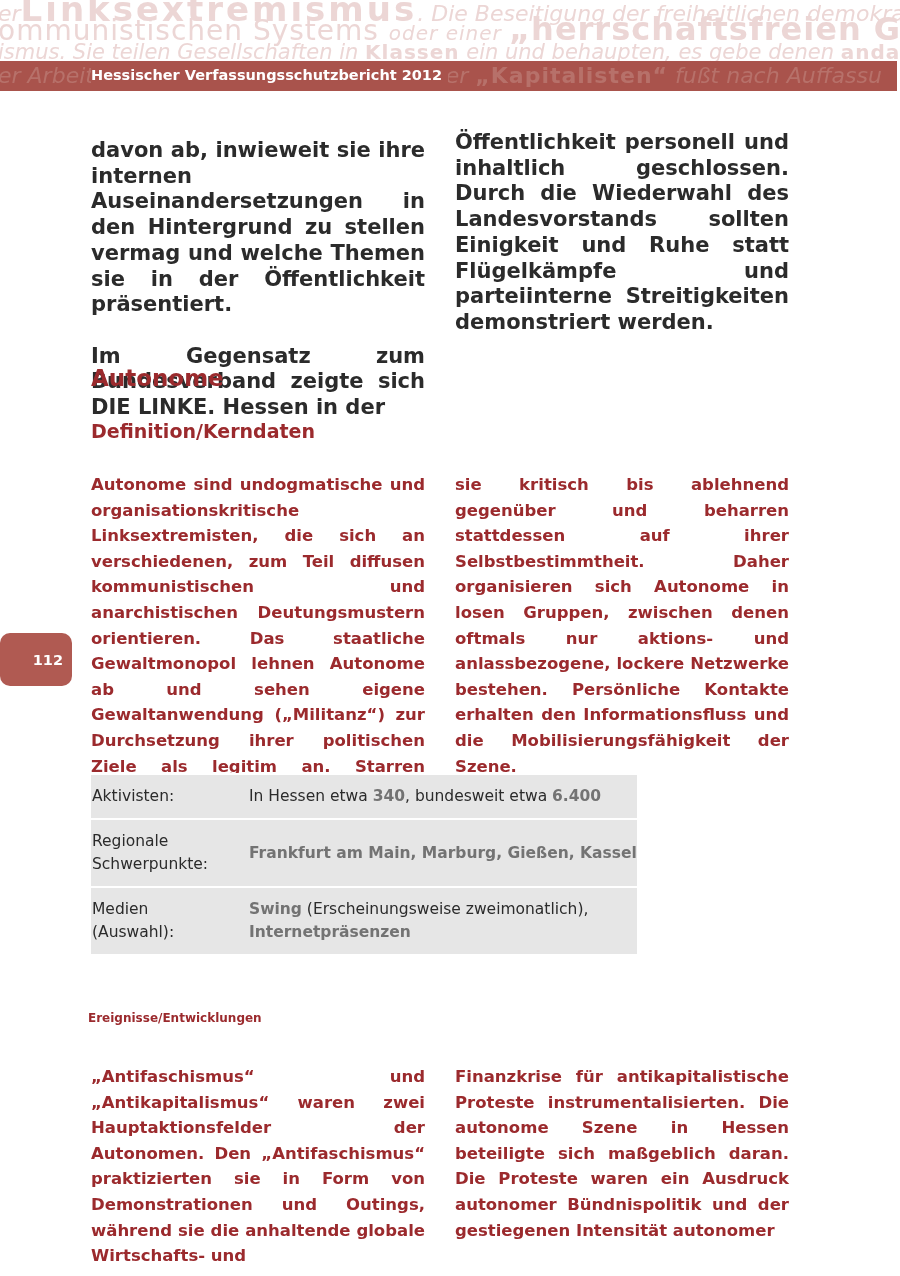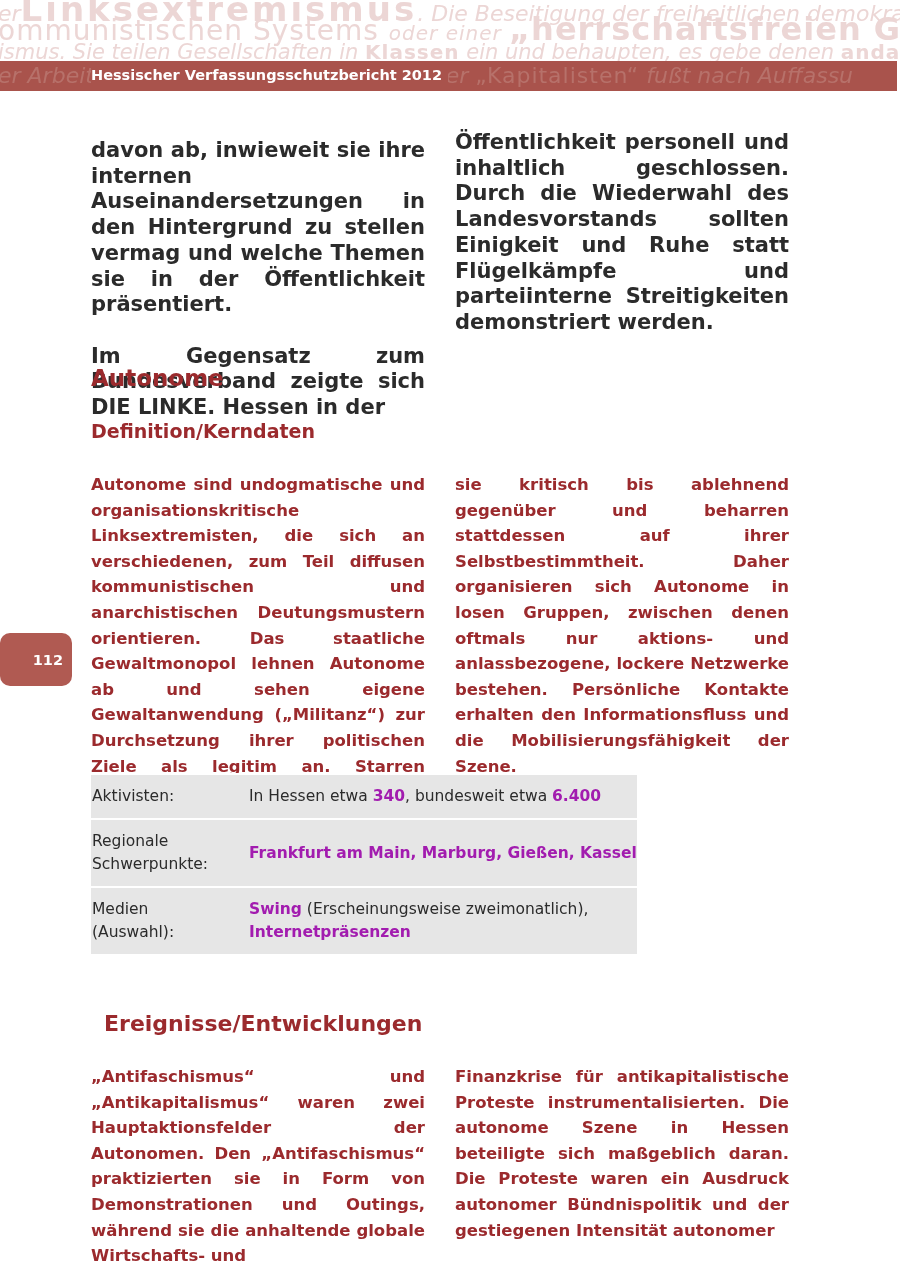--- a/index.html
+++ b/index.html
@@ -22,51 +22,51 @@
   .deco .l3 { top:42px; font-size:21px; font-style:italic; }
   .deco .l3 b { font-size:20px; font-style:normal; font-weight:bold; letter-spacing:1px;}
   .band {
     position:absolute; left:0; top:61px; width:897px; height:30px;
     background:#a9534c; overflow:hidden;
   }
   .band .ghost {
     position:absolute; left:-2px; top:2px; font-size:22px; font-style:italic;
     color:#b7716a; white-space:nowrap;
   }
-  .band .ghost b { font-style:normal; font-weight:normal; letter-spacing:1px; }
+  .band .ghost b { font-style:normal; font-weight:bold; letter-spacing:1px; }
   .band .title {
     position:absolute; left:91px; top:6px; font-size:14.5px; color:#fff;
     font-weight:bold; background:#a9534c; padding-right:6px;
   }
   .col { position:absolute; width:334px; text-align:justify; }
   .plain { font-size:21px; line-height:25.7px; color:#2b2b2b;font-weight:bold; }
   .plain p { margin:0; }
   .plain p + p { margin-top:25.7px; }
   .lead { font-size:16.5px; line-height:25.6px; color:#9b2a2d; font-weight:bold; }
   .lead p { margin:0; }
   h2 { position:absolute; margin:0; color:#9b2a2d; font-weight:bold; }
   .h-main { left:91px; top:365px; font-size:23px; }
   .h-sub1 { left:91px; top:420px; font-size:19px; }
-  .h-sub2 { left:104px; top:1011px; font-size:22px; }
+  .h-sub2 { left:88px; top:1011px; font-size:12px; }
   .pagebox {
     position:absolute; left:0; top:633px; width:72px; height:53px;
     background:#b05a52; color:#fff; font-size:14.5px; font-weight:bold;
     display:flex; align-items:center; justify-content:flex-end; padding-right:9px;
     box-sizing:border-box;
     border-radius:10px;
   }
   .facts { position:absolute; left:91px; top:773px; width:546px; }
   .facts .row {
     background:#e6e6e6; display:flex; align-items:center;
     border-top:2px solid #ffffff; box-sizing:border-box;
     font-size:15.5px; line-height:23px; color:#2b2b2b;
   }
   .facts .row .k { width:158px; padding-left:1px; box-sizing:border-box; }
   .facts .row .v { flex:1; }
-  .facts .row b { color:#a21caf; }
+  .facts .row b { color:#737373; }
   .r1 { height:45px; }
   .r2 { height:68px; }
   .r3 { height:68px; }
 </style>
 </head>
 <body>
 
 <div class="deco">
   <div class="l l1"><span>er</span><b>Linksextremismus</b><span>. Die Beseitigung der freiheitlichen demokrat</span></div>
   <div class="l l2"><span>ommunistischen Systems </span><i>oder einer </i><b>„herrschaftsfreien Ges</b></div>

